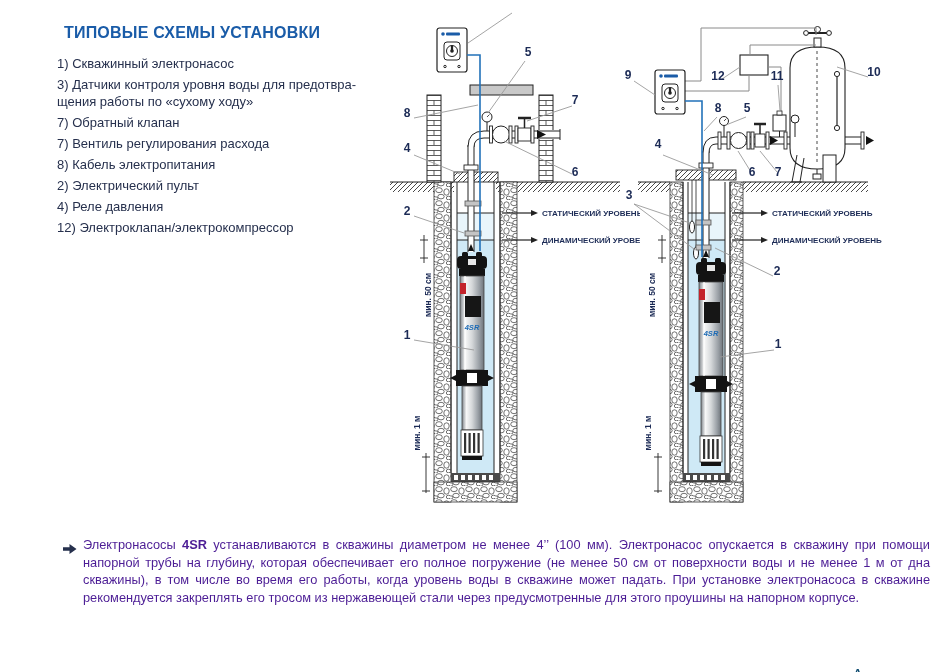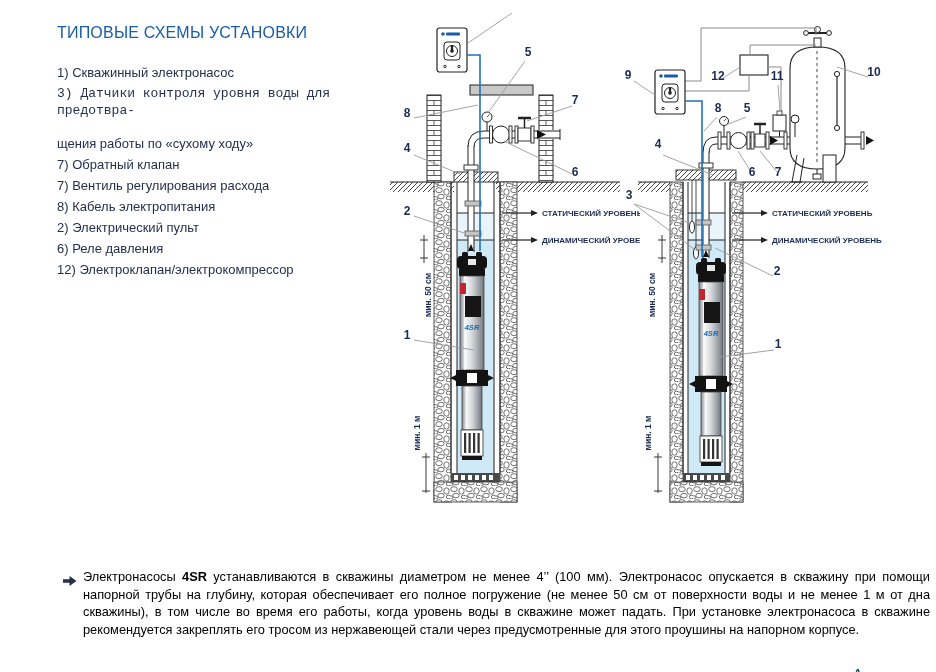--- a/index.html
+++ b/index.html
@@ -1,23 +1,23 @@
 <!DOCTYPE html>
 <html><head>
 <meta charset="utf-8">
 <style>
   html,body{margin:0;padding:0;background:#fff;}
   .page{position:relative;width:936px;height:672px;background:#ffffff;overflow:hidden;
         font-family:"Liberation Sans",sans-serif;}
-  .title{position:absolute;left:57px;top:24px;font-size:16px;font-weight:normal;
+  .title{position:absolute;left:64px;top:24px;font-size:16px;font-weight:bold;
          color:#1a5ca8;letter-spacing:.2px;}
-  .legend{position:absolute;left:57px;top:64px;width:350px;color:#26304d;font-size:13px;}
+  .legend{position:absolute;left:57px;top:55px;width:350px;color:#26304d;font-size:13px;}
   .legend .ln{line-height:17px;margin-bottom:4px;}
-  .legend .tight{margin-bottom:16px;font-family:Liberation Mono, monospace;}
-  .note{position:absolute;left:63px;top:568px;width:867px;display:flex;color:#000000;}
+  .legend .tight{margin-bottom:0;}
+  .note{position:absolute;left:63px;top:536px;width:867px;display:flex;color:#4c1d95;}
   .note .bullet{flex:0 0 20px;padding-top:4px;}
   .note .txt{font-size:12.8px;line-height:17.6px;text-align:justify;}
   .watermark{position:absolute;right:1px;top:666px;font-size:17px;color:#0c4a6e;}
   svg.diag{position:absolute;}
   #d1{left:390px;top:5px;}
   #d2{left:618px;top:5px;}
   text.num{font-family:"Liberation Sans",sans-serif;font-size:12px;font-weight:bold;fill:#1b2a55;}
   text.lvl{font-family:"Liberation Sans",sans-serif;font-size:8px;font-weight:bold;fill:#1b2a55;}
   text.dim{font-family:"Liberation Sans",sans-serif;font-size:8.5px;font-weight:bold;fill:#1b2a55;}
   text.model{font-family:"Liberation Sans",sans-serif;font-size:7.5px;font-weight:bold;font-style:italic;fill:#1b6ab5;}
@@ -34,21 +34,21 @@
   <div class="title">ТИПОВЫЕ СХЕМЫ УСТАНОВКИ</div>
 
   <div class="legend">
     <div class="ln">1) Скважинный электронасос</div>
     <div class="ln tight">3) Датчики контроля уровня воды для предотвра-</div>
     <div class="ln">щения работы по «сухому ходу»</div>
     <div class="ln">7) Обратный клапан</div>
     <div class="ln">7) Вентиль регулирования расхода</div>
     <div class="ln">8) Кабель электропитания</div>
     <div class="ln">2) Электрический пульт</div>
-    <div class="ln">6) Реле давления</div>
+    <div class="ln">4) Реле давления</div>
     <div class="ln">12) Электроклапан/электрокомпрессор</div>
   </div>
 
   <svg id="d1" class="diag" width="250" height="515" viewBox="0 0 250 515">
     <defs>
       <pattern id="brick" width="16" height="10" patternUnits="userSpaceOnUse">
         <rect width="16" height="10" fill="#fff"></rect>
         <path d="M0,0.5 H16 M0,5.5 H16 M4,0.5 V5.5 M12,5.5 V10" stroke="#333" stroke-width="0.8" fill="none"></path>
       </pattern>
       <pattern id="stones" width="15" height="13" patternUnits="userSpaceOnUse">

